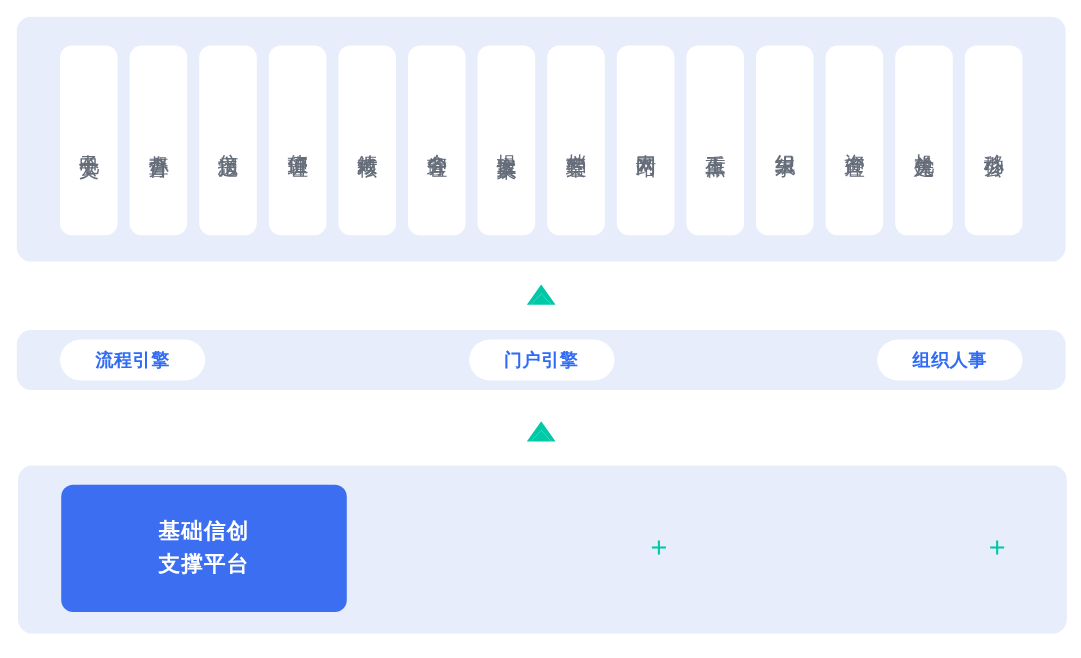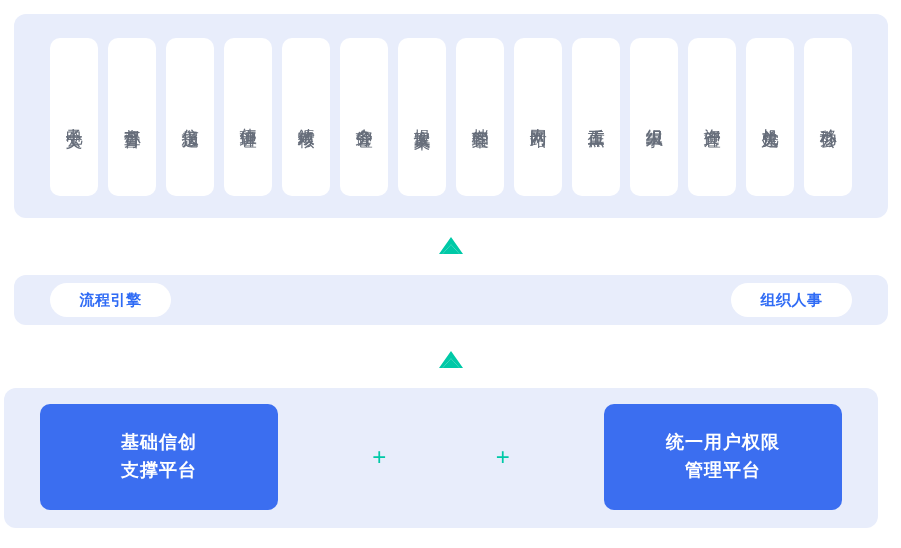--- a/index.html
+++ b/index.html
@@ -66,21 +66,21 @@
     background:#ffffff;
     border-radius:17px;
     display:flex;align-items:center;justify-content:center;
     color:#2f6bf5;
     font-size:15px;
     font-weight:700;
     letter-spacing:.5px;
   }
 
   
-  #platforms-panel{left:4px;top:388px;width:874px;height:140px;}
+  #platforms-panel{left:15px;top:388px;width:874px;height:140px;}
   .platforms-row{
     position:absolute;left:36px;right:36px;top:16px;bottom:18px;
     display:flex;align-items:stretch;justify-content:space-between;
   }
   .platform-box{
     flex:0 0 238px;
     background:#3b6ef0;
     border-radius:10px;
     display:flex;align-items:center;justify-content:center;
     color:#ffffff;
@@ -158,36 +158,37 @@
       <path d="M12 7.5 L20.5 17 L3.5 17 Z" fill="#00c9a7"></path>
     </svg>
   </div>
 
   <div class="panel" id="engines-panel">
     <div class="engines-row">
       <div class="engine-pill">
           <span>流程引擎</span>
         </div>
       <div class="engine-pill">
+          <span>门户引擎</span>
+        </div>
+      <div class="engine-pill">
           <span>组织人事</span>
         </div>
     </div>
   </div>
 
   <div class="arrow" id="arrow-bottom">
     <svg viewBox="0 0 24 18" xmlns="http://www.w3.org/2000/svg" aria-hidden="true">
       <path d="M12 0 L24 17 L20.5 17 L12 7.5 L3.5 17 L0 17 Z" fill="#00c9a7"></path>
       <path d="M12 7.5 L20.5 17 L3.5 17 Z" fill="#00c9a7"></path>
     </svg>
   </div>
 
   <div class="panel" id="platforms-panel">
     <div class="platforms-row">
       <div class="platform-box"><span>基础信创
 支撑平台</span></div>
       <div class="plus">+</div>
       <div class="plus">+</div>
-      <div class="platform-box"><span>统一用户权限
-管理平台</span></div>
     </div>
   </div>
 
 </div>
 
 </body></html>

